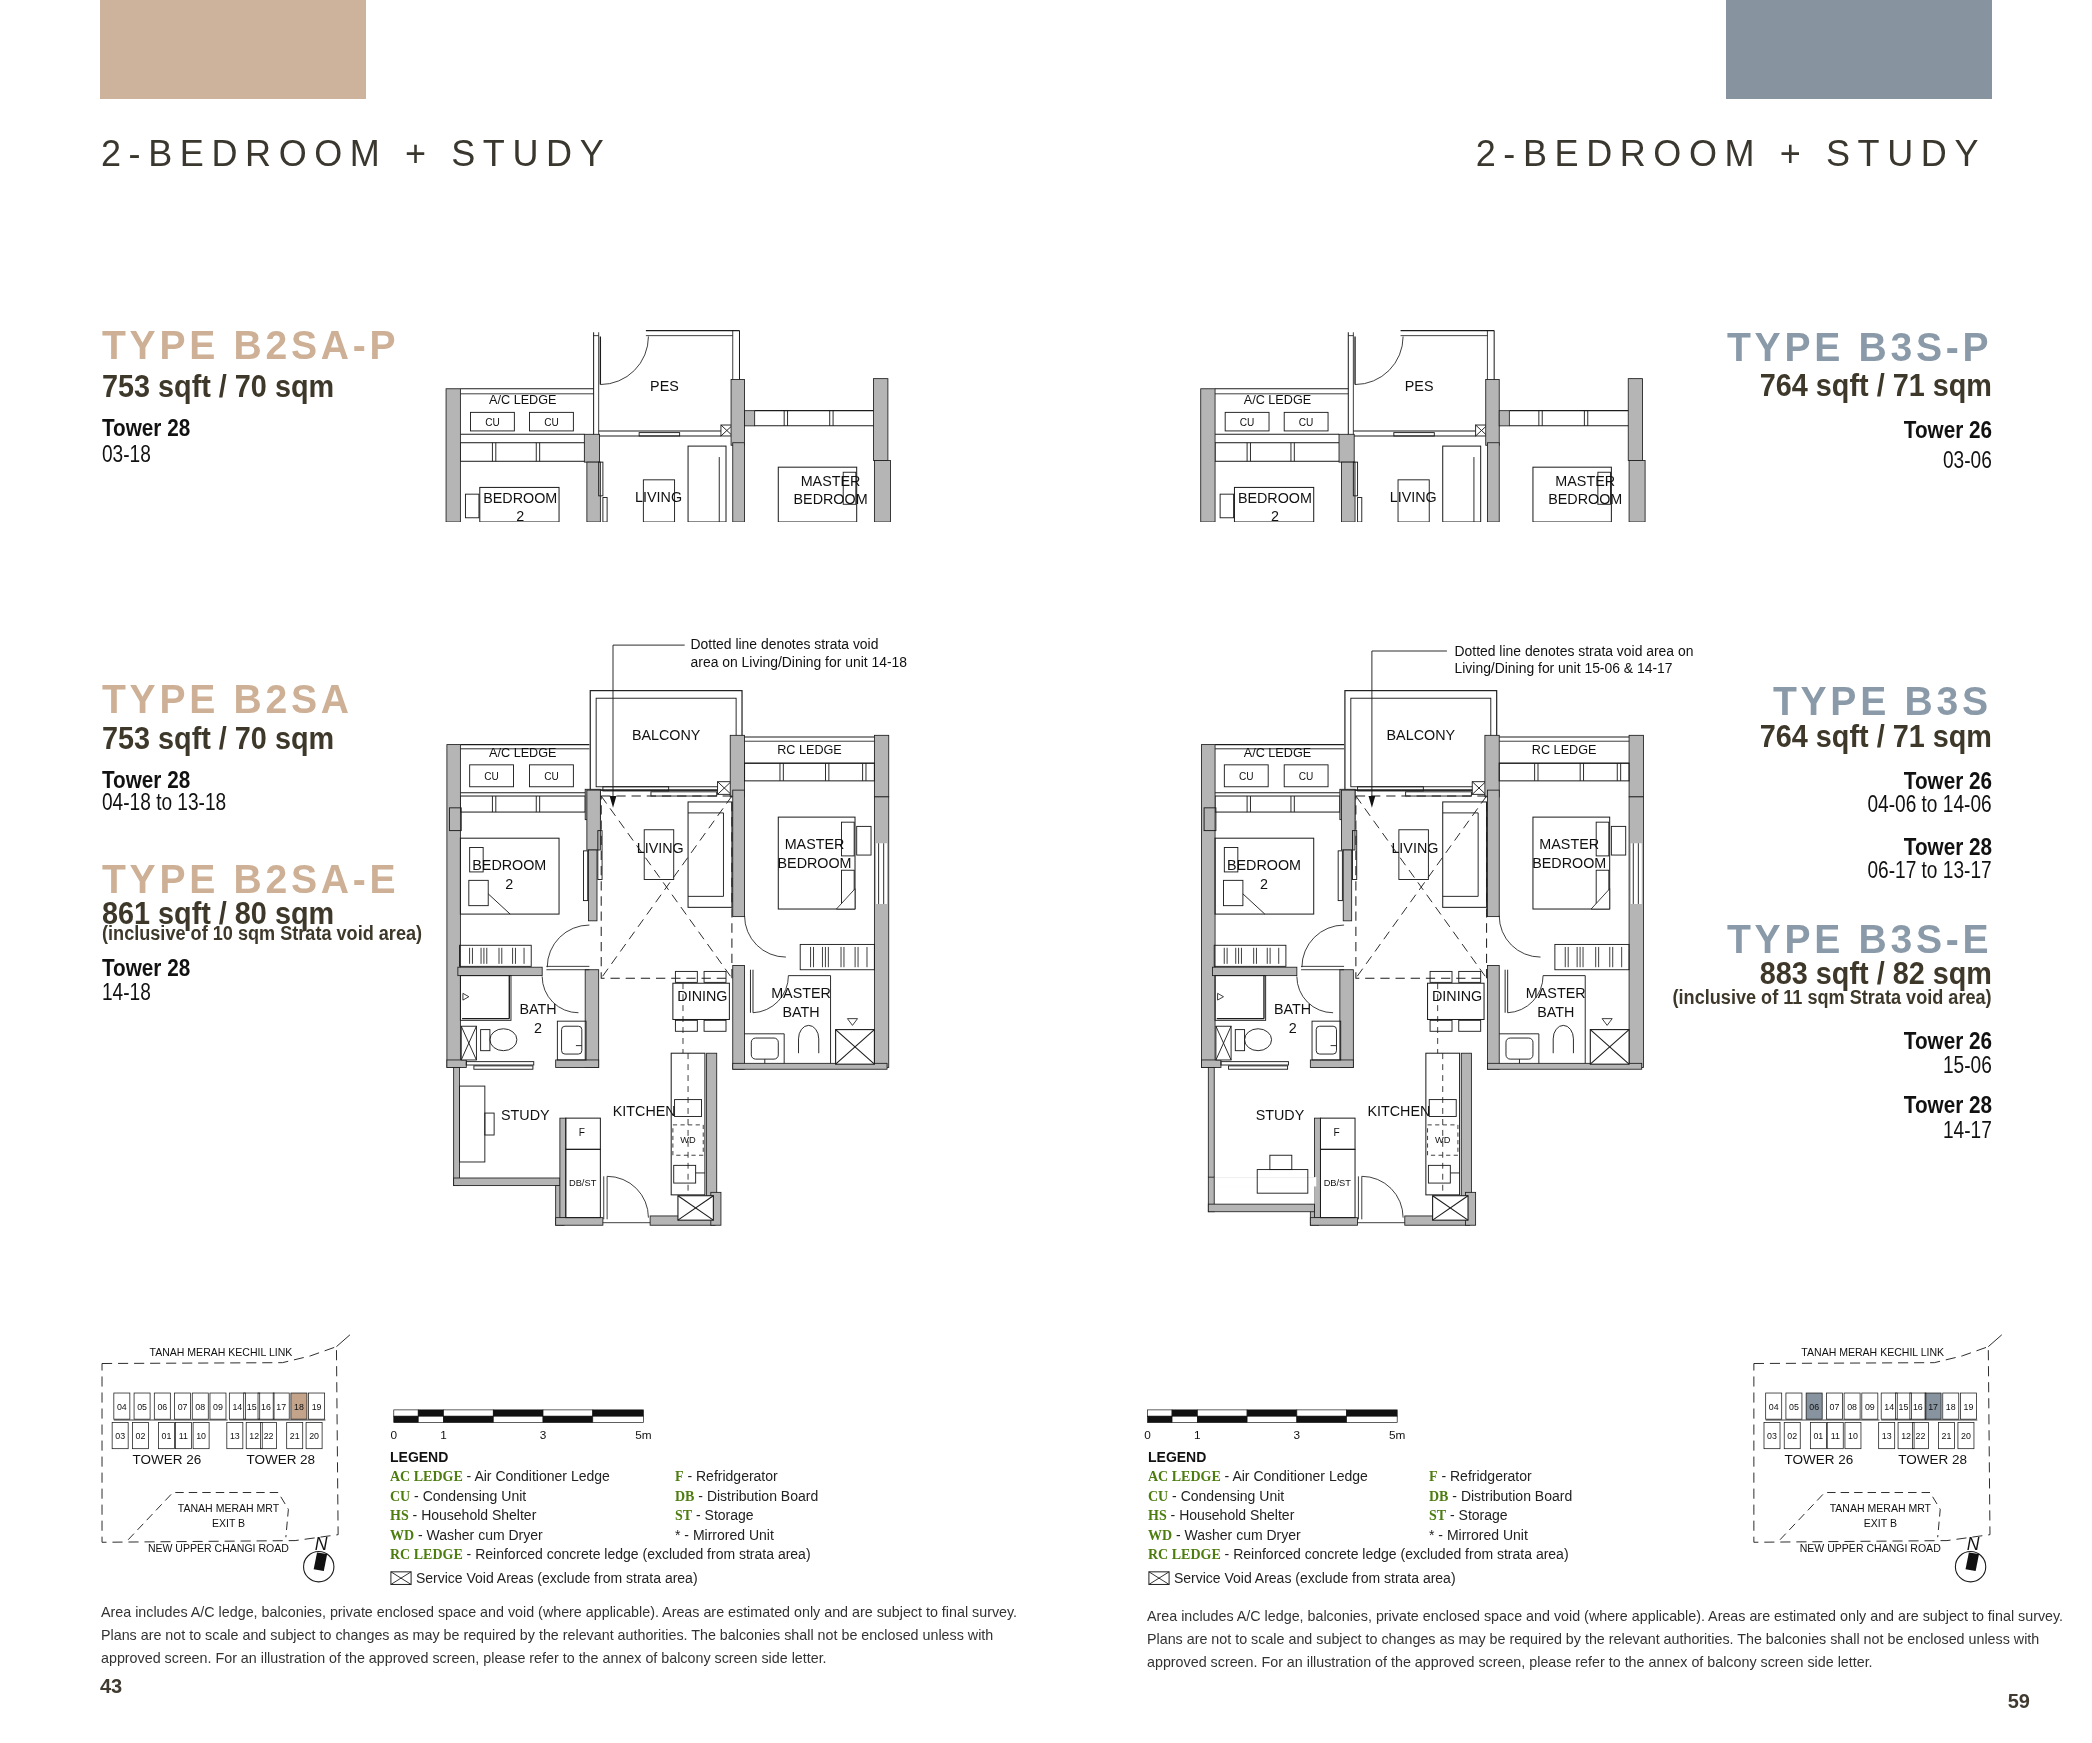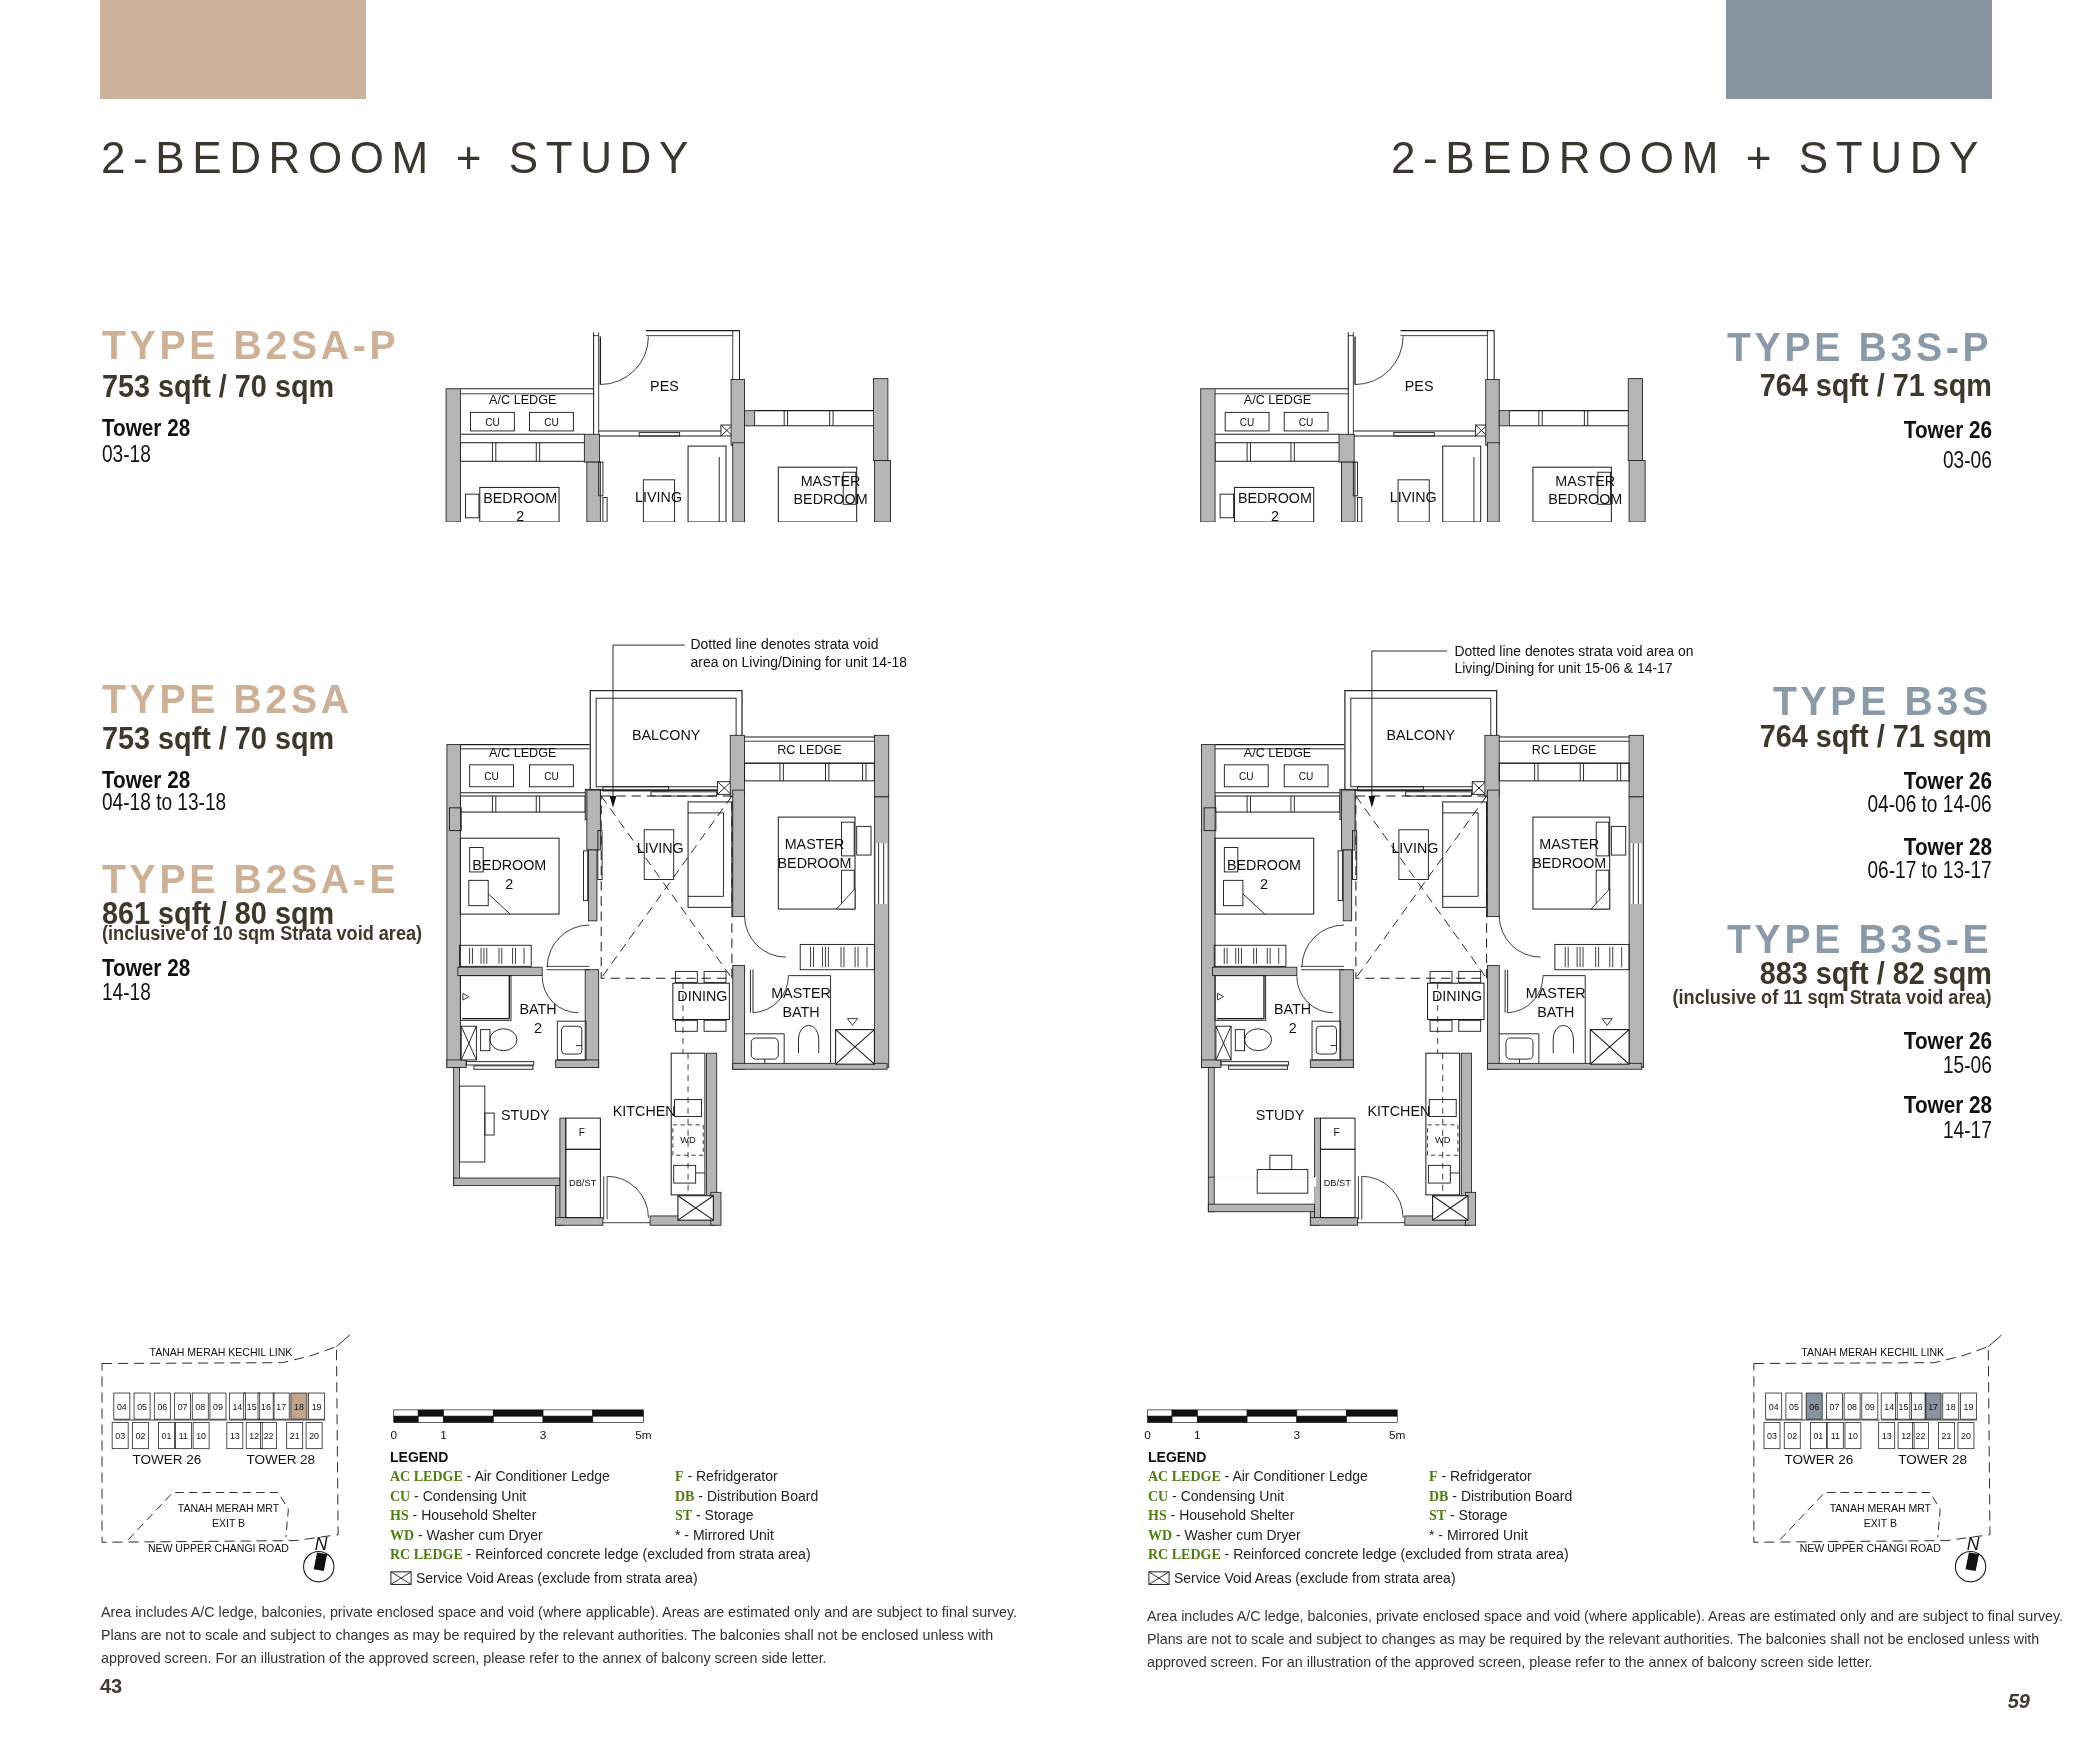--- a/index.html
+++ b/index.html
@@ -1,18 +1,18 @@
 <!DOCTYPE html>
 <html style="font-size:13.5px"><head>
 <meta charset="utf-8">
 <style>
   html,body{margin:0;padding:0;background:#ffffff;}
   body{width:2092px;height:1743px;position:relative;font-family:"Liberation Sans",sans-serif;overflow:hidden;}
   .abs{position:absolute;}
-  .ttl{font-size:44px;color:#3a372e;letter-spacing:7.6px;white-space:nowrap;}
+  .ttl{font-size:36px;color:#3a372e;letter-spacing:7.6px;white-space:nowrap;}
   .typehead{font-weight:bold;font-size:40px;letter-spacing:3.8px;white-space:nowrap;transform:scaleX(.978);transform-origin:0 50%;}
   .tan{color:#cdb095;}
   .blue{color:#8a9aa9;}
   .sqft{font-weight:bold;font-size:32px;color:#3e382b;white-space:nowrap;transform:scaleX(.9);transform-origin:0 50%;}
   .incl{font-weight:bold;font-size:19.4px;color:#3e382b;white-space:nowrap;transform:scaleX(.934);transform-origin:0 50%;}
   .tower{font-weight:bold;font-size:23px;color:#111;white-space:nowrap;transform:scaleX(.9);transform-origin:0 50%;}
   .unit{font-size:23px;color:#111;white-space:nowrap;transform:scaleX(.83);transform-origin:0 50%;}
   .right-al{text-align:right;transform-origin:100% 50%;}
   .legend{font-size:14px;color:#222;line-height:19.6px;}
   .legend b{color:#4d7c0f;font-family:Liberation Serif, serif;}
@@ -89,21 +89,21 @@
 <div class="abs tower right-al" style="right:100px;top:1092px;">Tower 28</div>
 
 <div class="abs unit right-al" style="right:100px;top:1117px;">14-17</div>
 
 <div class="abs disc" style="left:101px;top:1601px;">Area includes A/C ledge, balconies, private enclosed space and void (where applicable). Areas are estimated only and are subject to final survey.<br>Plans are not to scale and subject to changes as may be required by the relevant authorities. The balconies shall not be enclosed unless with<br>approved screen. For an illustration of the approved screen, please refer to the annex of balcony screen side letter.</div>
 
 <div class="abs disc" style="left:1147px;top:1605px;">Area includes A/C ledge, balconies, private enclosed space and void (where applicable). Areas are estimated only and are subject to final survey.<br>Plans are not to scale and subject to changes as may be required by the relevant authorities. The balconies shall not be enclosed unless with<br>approved screen. For an illustration of the approved screen, please refer to the annex of balcony screen side letter.</div>
 
 <div class="abs pageno" style="left:100px;top:1675px;">43</div>
 
-<div class="abs pageno" style="right:62px;top:1690px;font-style:italic;">59</div>
+<div class="abs pageno" style="right:62px;top:1690px;">59</div>
 
 <div class="abs legend" style="left:390px;top:1448px;font-weight:bold;color:#111;">LEGEND</div>
 
 <div class="abs legend" style="left:390px;top:1467px;">
 <b>AC LEDGE</b> - Air Conditioner Ledge<br>
 <b>CU</b> - Condensing Unit<br>
 <b>HS</b> - Household Shelter<br>
 <b>WD</b> - Washer cum Dryer<br>
 <b>RC LEDGE</b> - Reinforced concrete ledge (excluded from strata area)
 </div>

